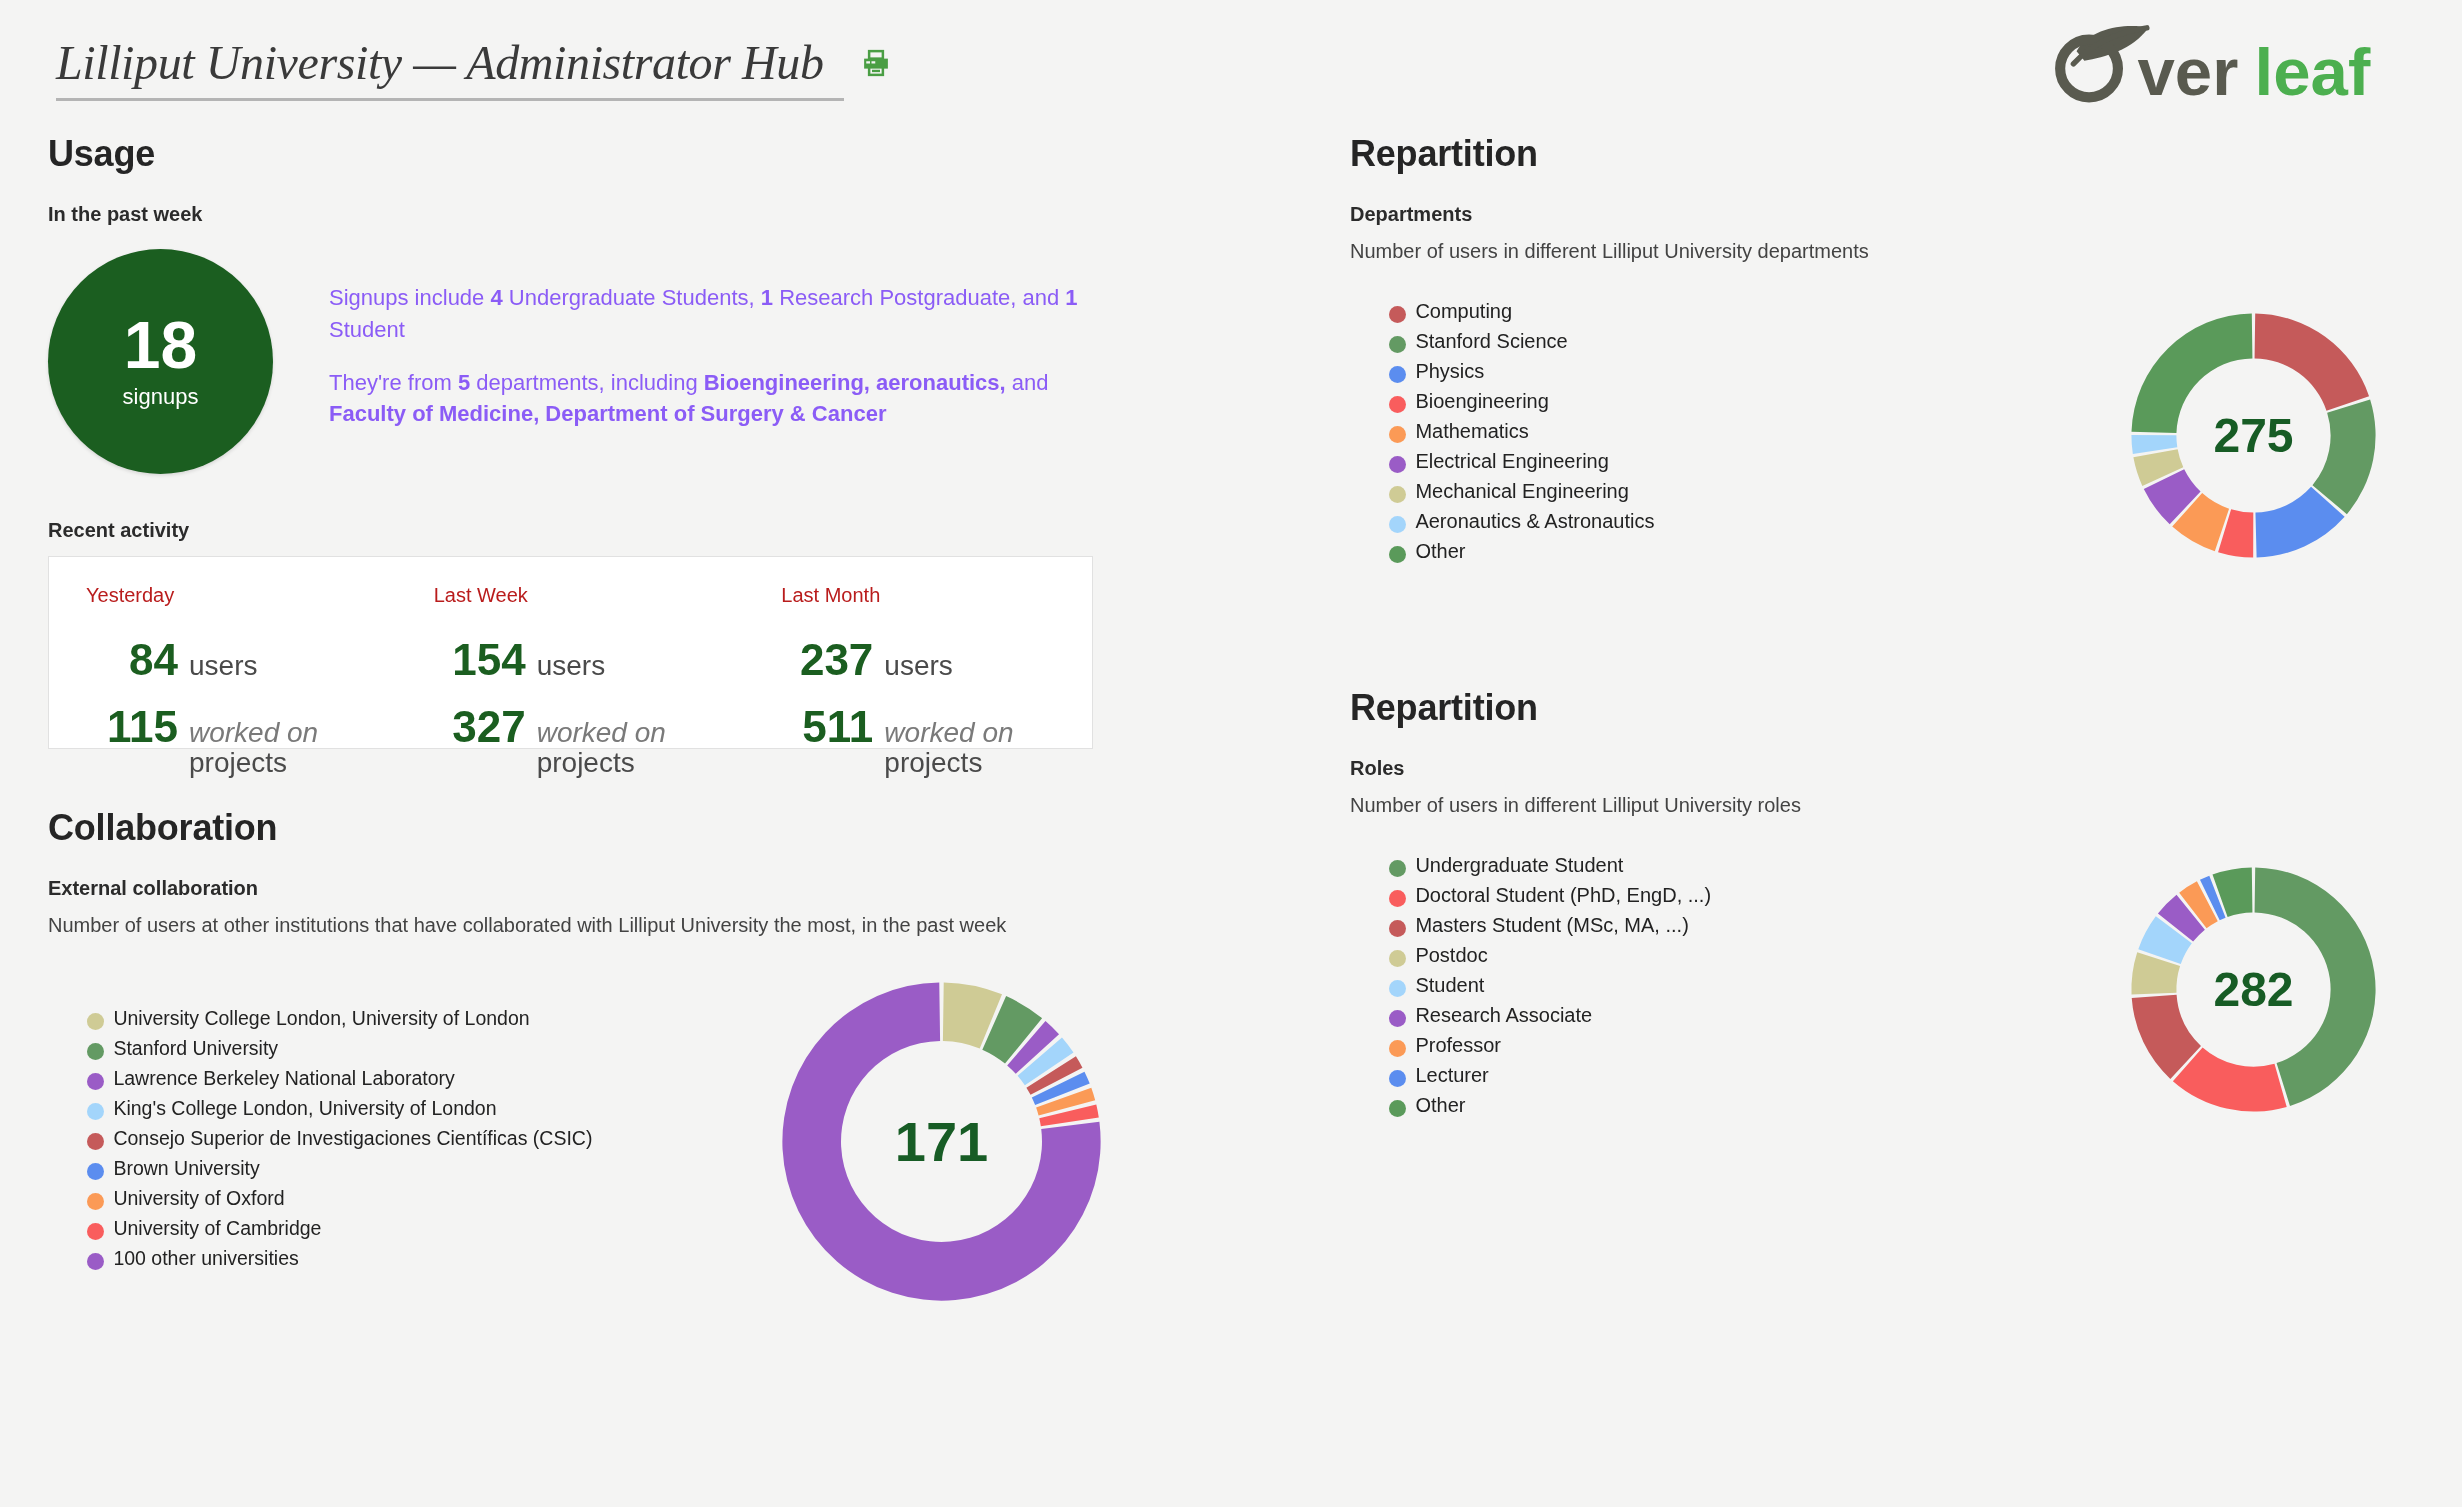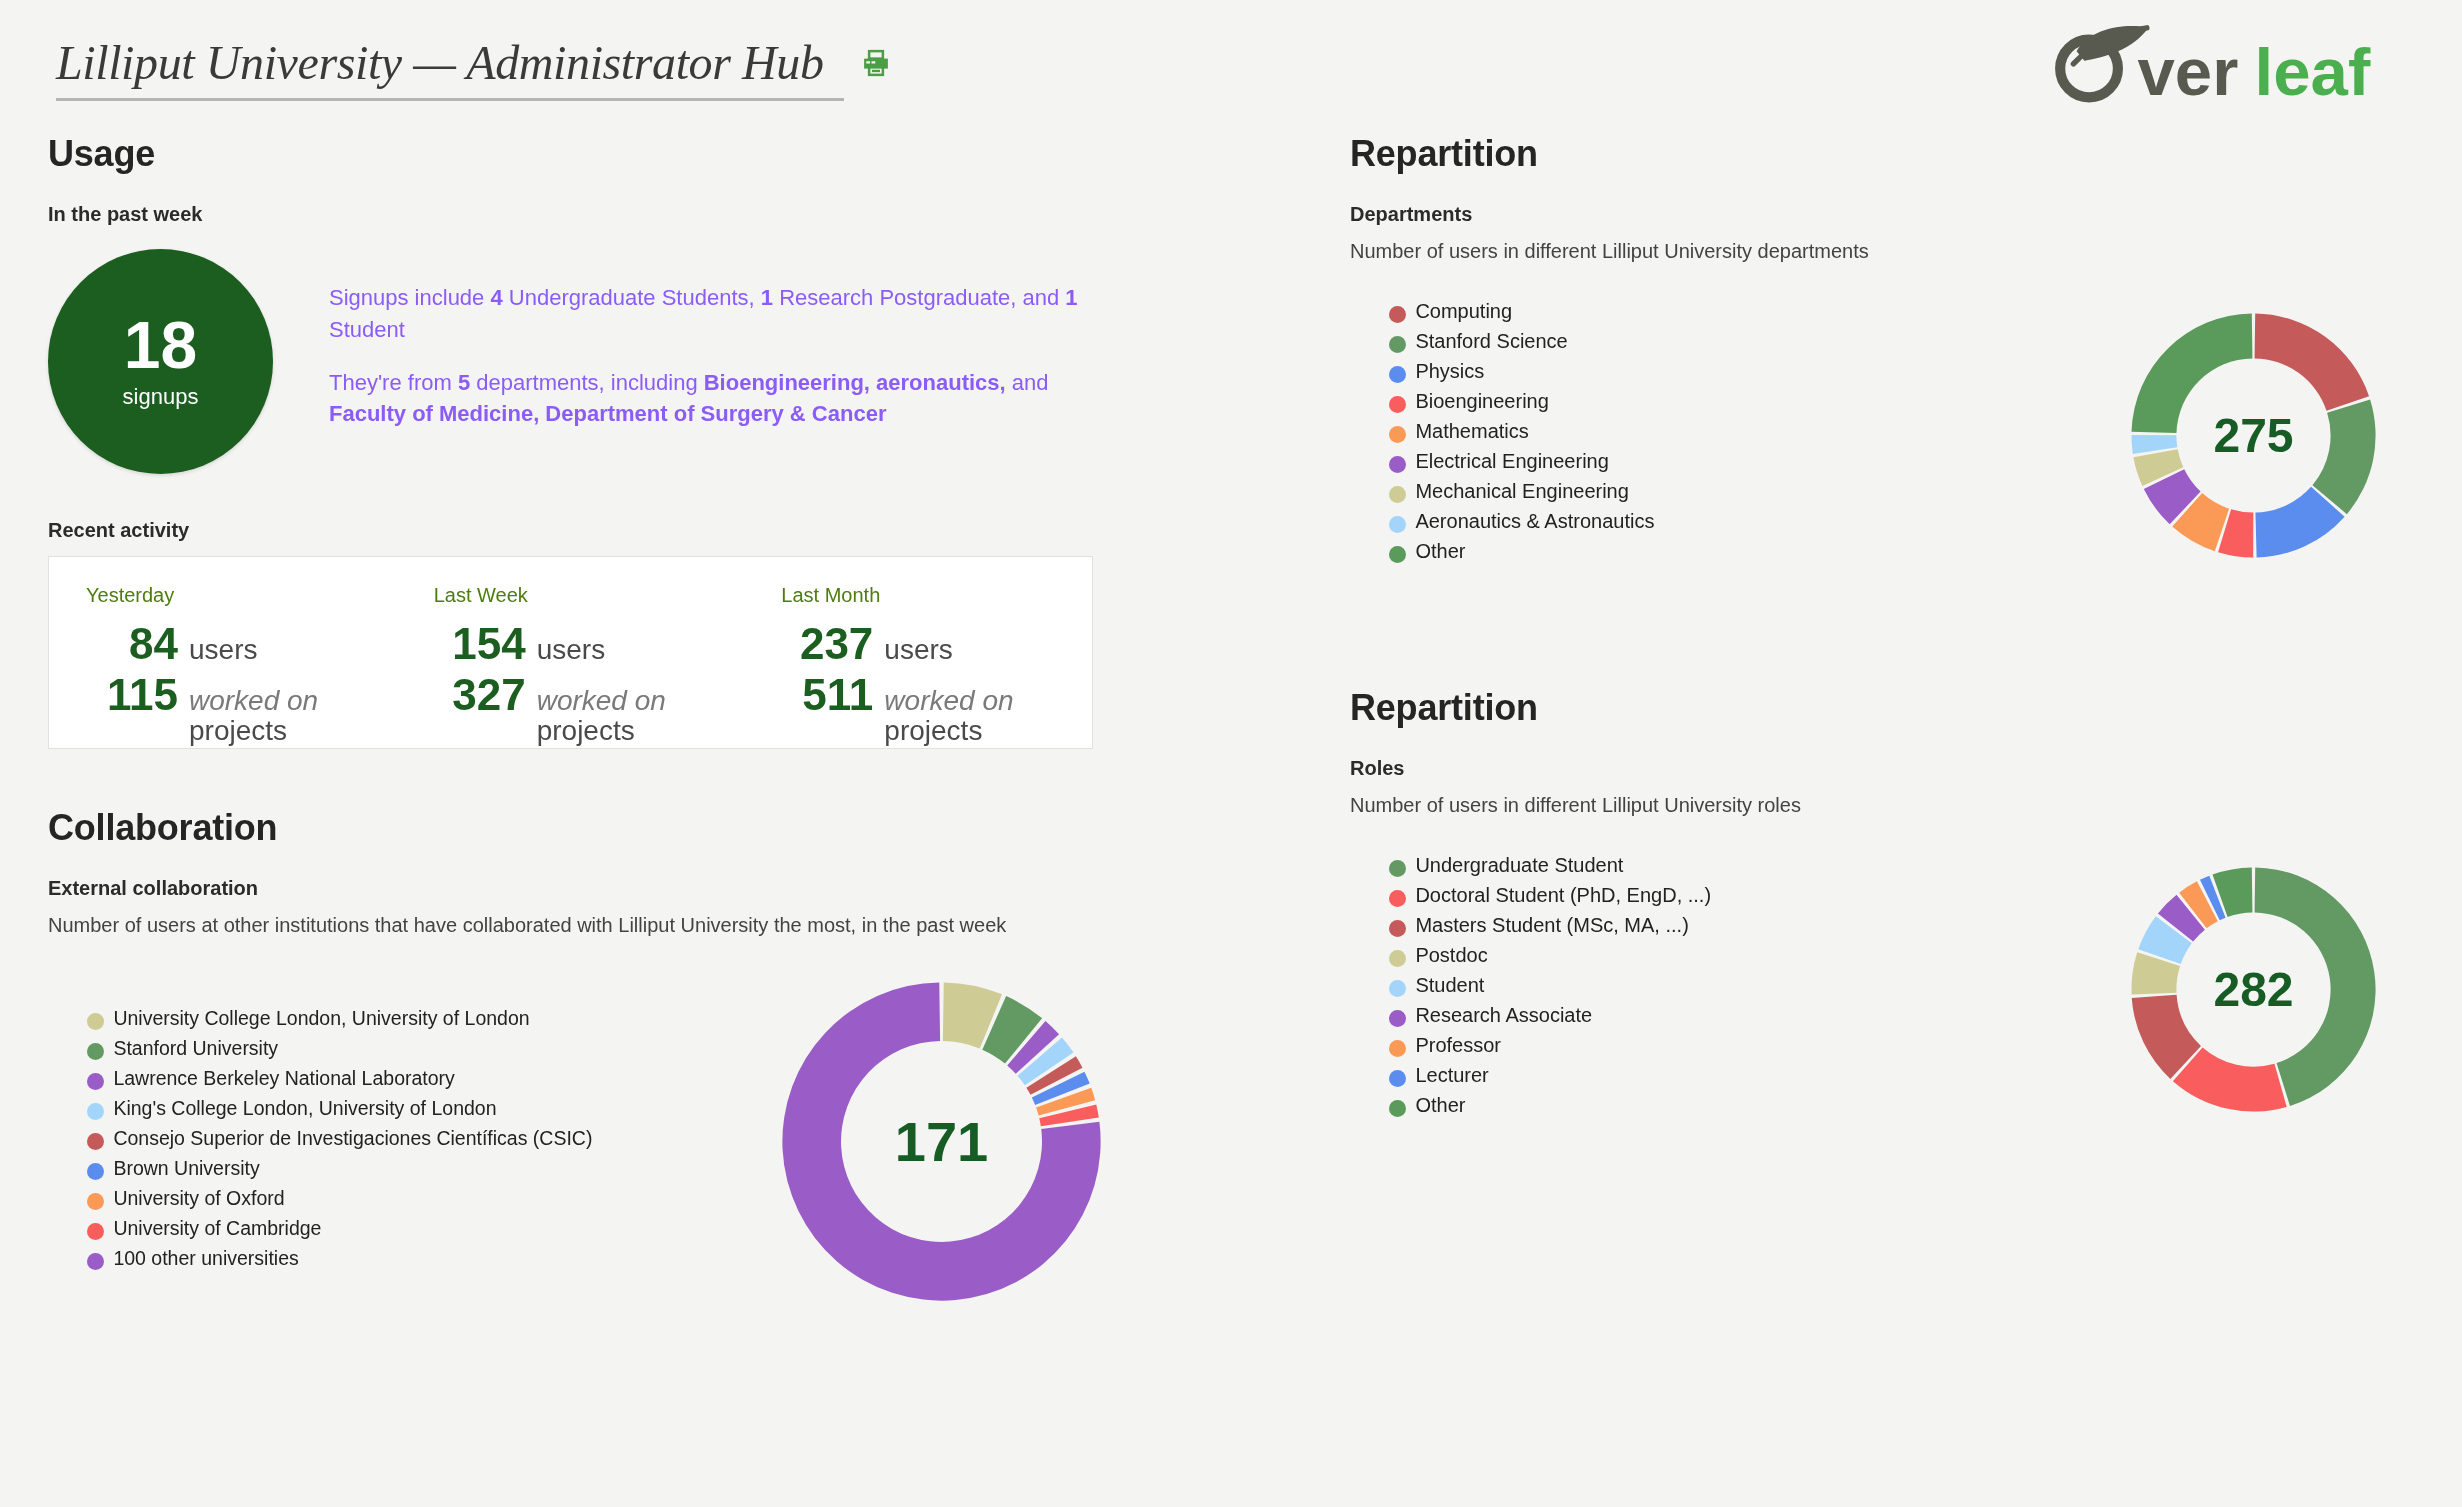--- a/index.html
+++ b/index.html
@@ -141,35 +141,36 @@
     padding: 26.5px 0 0 0;
   }
   .activity-col {
     flex: 1 1 0;
     padding-left: 37px;
     box-sizing: border-box;
   }
   .activity-col .when {
     font-size: 20px;
     font-weight: 400;
-    color: #4d7c0f;
+    color: #b91c1c;
     margin-bottom: 12.5px;
   }
   .metric {
     display: flex;
     align-items: baseline;
     gap: 11px;
   }
   .metric .num {
     font-size: 44px;
     font-weight: 700;
     color: #1b5e20;
     min-width: 92px;
     text-align: right;
     line-height: 1.15;
+    margin-top: 16px;
   }
   .metric .unit {
     font-size: 28px;
     color: #4a4a4a;
   }
   .metric .unit .ital {
     font-style: italic;
     color: #7a7a7a;
     display: block;
     line-height: 1.05;

